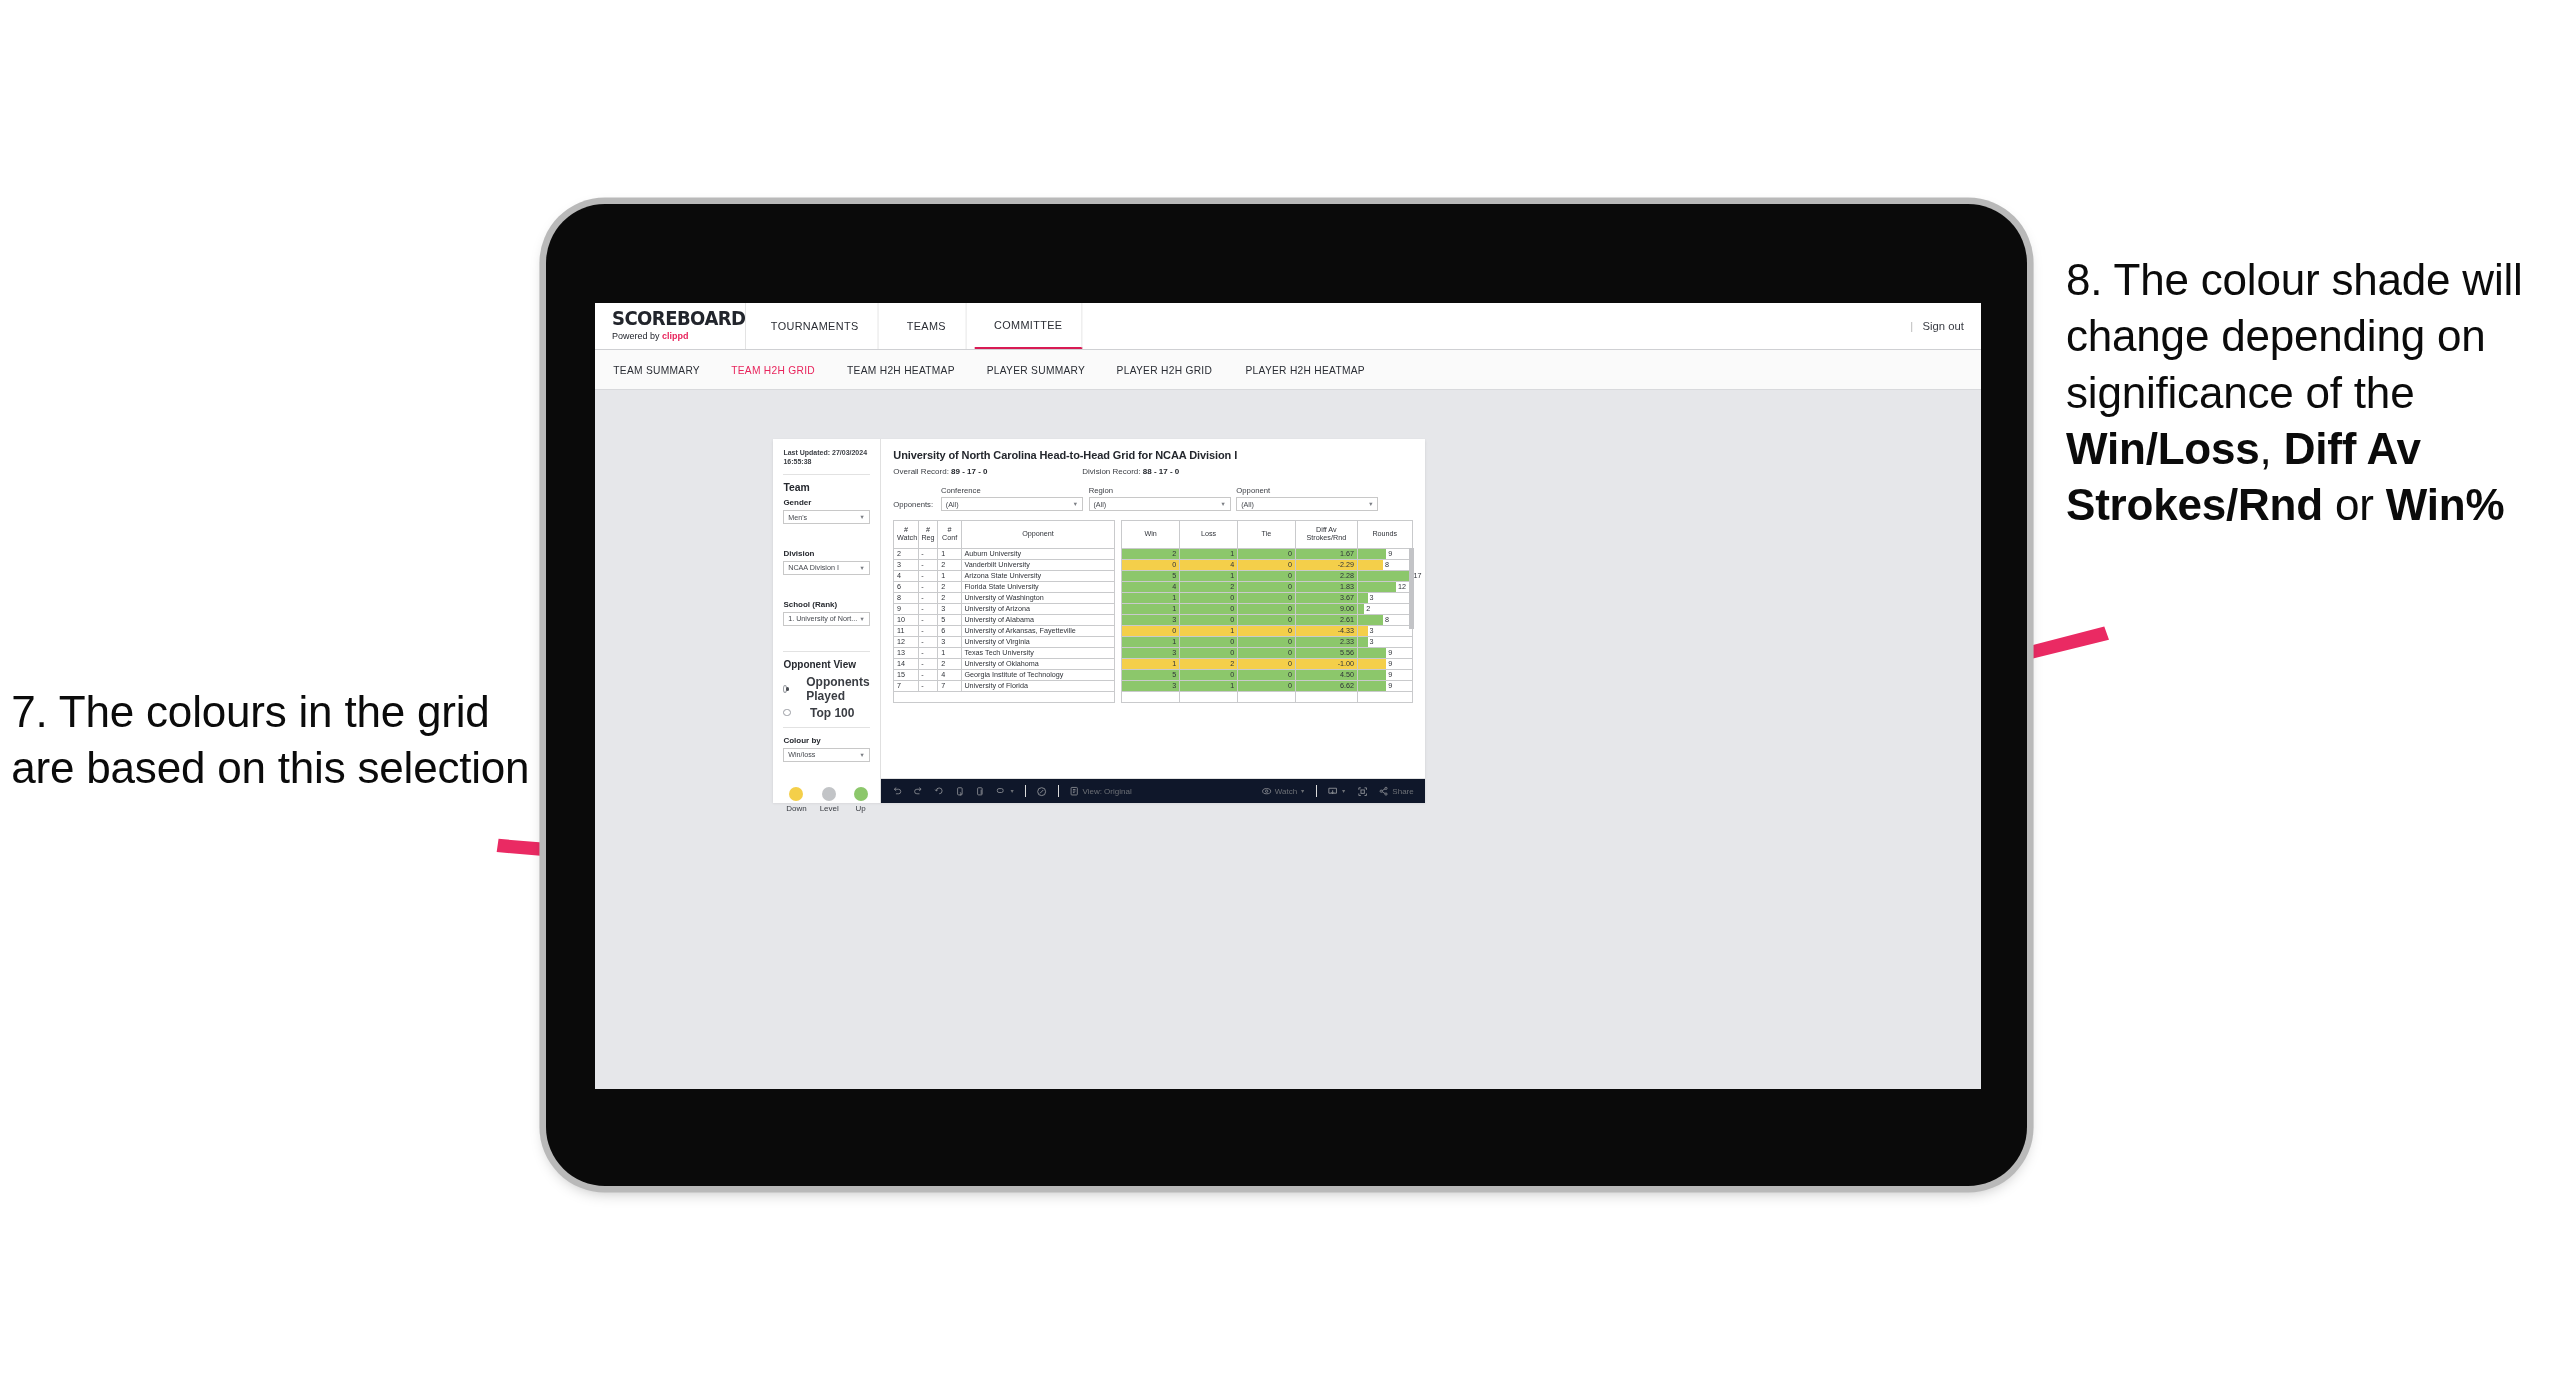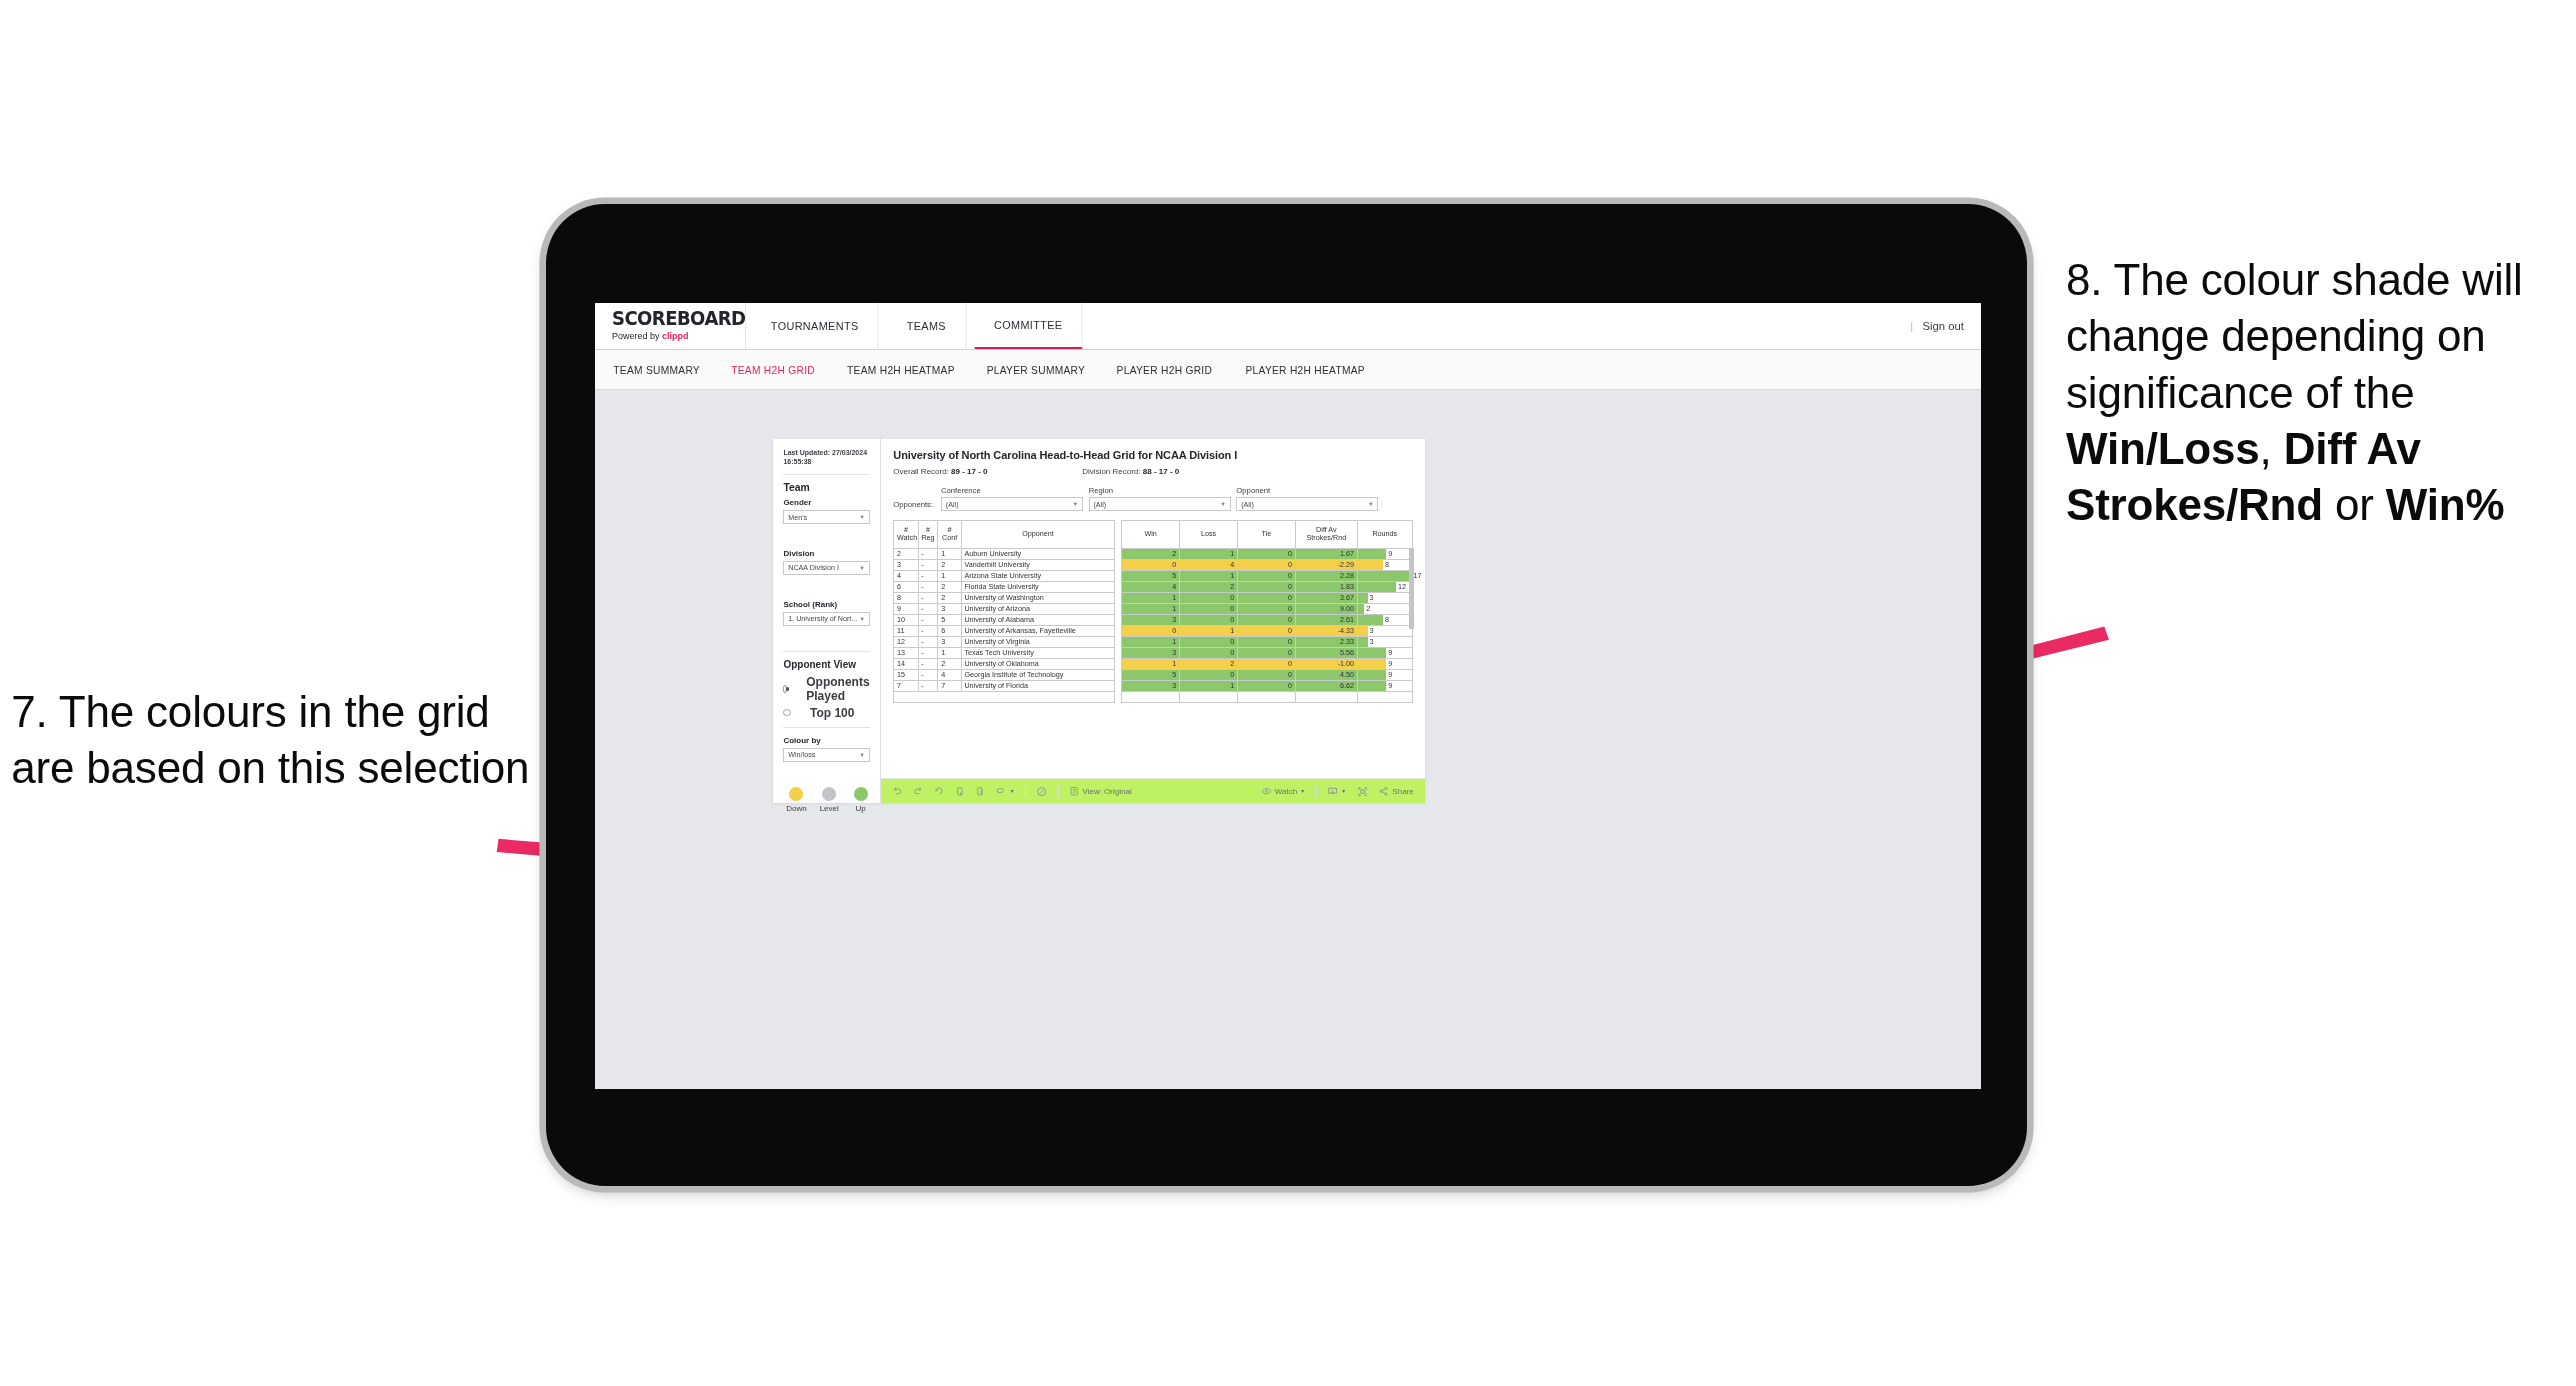--- a/index.html
+++ b/index.html
@@ -160,21 +160,21 @@
   .blankrow td { height: 19px; }
 
   .ood { margin-top: 12.3px; }
   .ood .h { font-size: 9px; color: #2f3238; margin-bottom: 4.7px; }
   table.ood-t { border-collapse: collapse; width: 100%; table-layout: fixed; }
   table.ood-t td { border: 0.9px solid #c9cacc; font-size: 7.2px; height: 12.3px; padding: 0 2.8px; background:#fff;}
 
   
   .toolbar {
     position: absolute; left: 0; right: 0; bottom: 0; height: 24.6px;
-    border-top: 0.9px solid #e2e2e2; background: #bef264;
+    border-top: 0.9px solid #e2e2e2; background: #0f172a;
     display: flex; align-items: center; padding: 0 11.3px; gap: 10.4px;
     font-size: 8px; color: #6d7076;
   }
   .toolbar .sep { width: 0.9px; height: 12.3px; background: #dcdcdc; }
   .toolbar .grow { flex: 1; }
   .toolbar .ti { display:flex; align-items:center; gap:2.8px; }
   svg { display: block; }
 </style>
 </head>
 <body>

